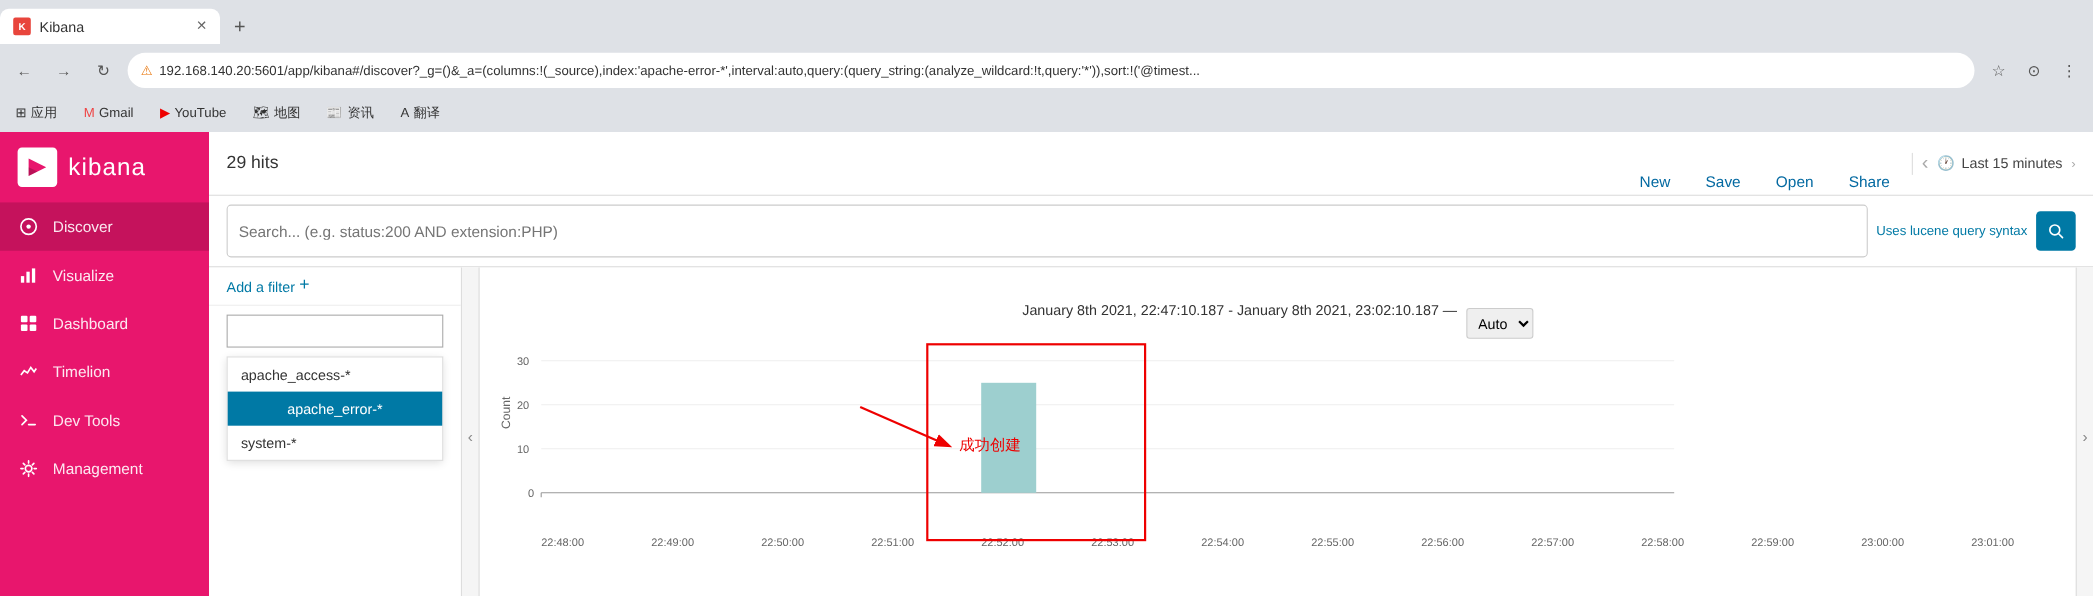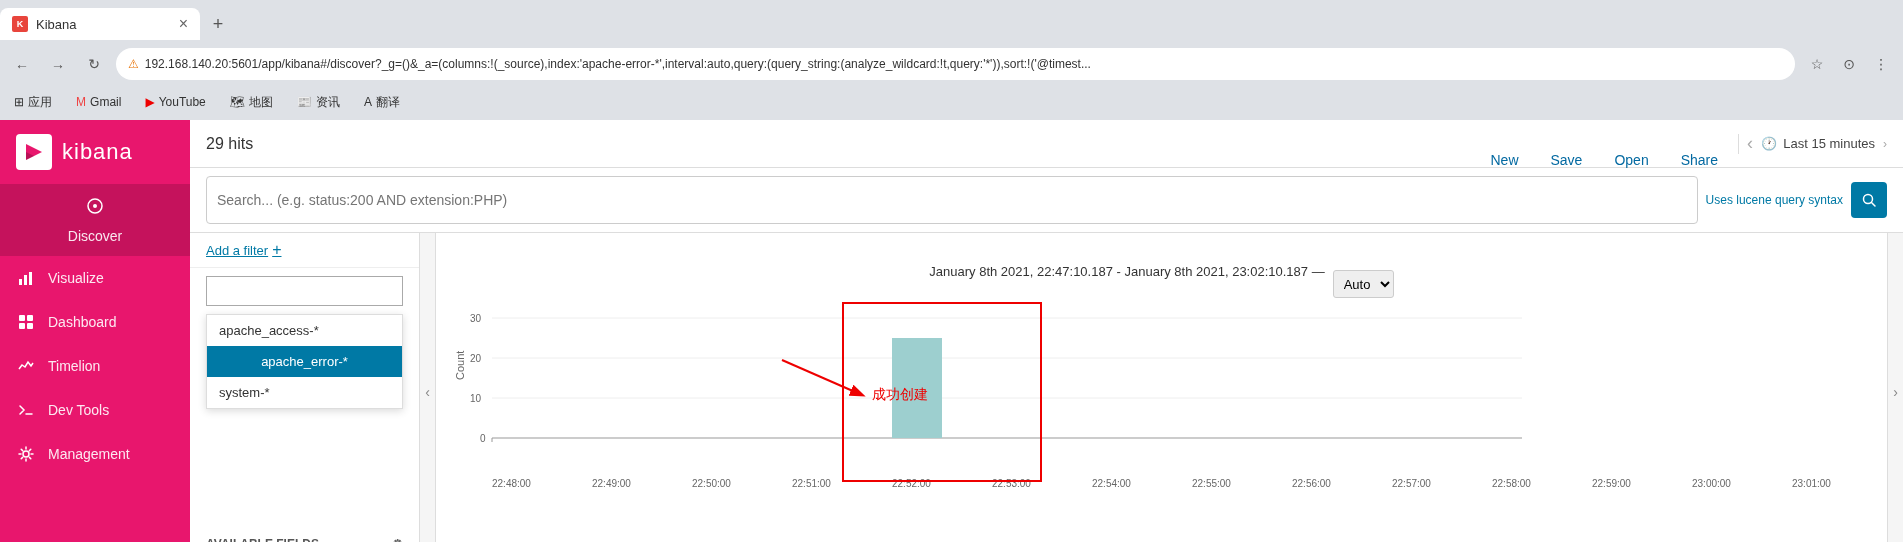--- a/index.html
+++ b/index.html
@@ -31,48 +31,48 @@
 
     
     .sidebar { width: 190px; background: #e8166d; flex-shrink: 0; display: flex; flex-direction: column; }
     .sidebar-logo { display: flex; align-items: center; gap: 10px; padding: 16px; height: 64px; }
     .kibana-k { width: 36px; height: 36px; background: white; border-radius: 4px; display: flex; align-items: center; justify-content: center; }
     .kibana-k svg { width: 24px; height: 24px; }
     .kibana-text { color: white; font-size: 22px; font-weight: 300; letter-spacing: 1px; }
 
     .sidebar-nav { flex: 1; }
     .nav-item { display: flex; align-items: center; gap: 12px; padding: 12px 16px; color: rgba(255,255,255,0.9); cursor: pointer; font-size: 14px; }
-    .nav-item.active { background: rgba(0,0,0,0.15); flex-direction: column; }
+    .nav-item.active { background: rgba(0,0,0,0.15); }
     .nav-icon { width: 20px; height: 20px; display: flex; align-items: center; justify-content: center; flex-shrink: 0; }
 
     
     .main { flex: 1; display: flex; flex-direction: column; background: white; overflow: hidden; }
 
     
-    .toolbar { display: flex; align-items: center; padding: 8px 16px; border-bottom: 1px solid #ddd; height: 48px; gap: 8px; }
+    .toolbar { display: flex; align-items: center; padding: 8px 16px; border-bottom: 1px solid #ddd; height: 58px; gap: 8px; }
     .hits-count { font-size: 16px; color: #333; font-weight: 500; flex: 1; }
     .toolbar-btn { padding: 6px 12px; border: none; background: none; cursor: pointer; color: #0369a1; font-size: 14px; margin-top: 32px; }
     .toolbar-divider { width: 1px; height: 20px; background: #ddd; }
     .time-range { display: flex; align-items: center; gap: 6px; color: #444; font-size: 13px; cursor: pointer; }
     .time-icon { color: #aaa; }
     .chevron-right { color: #aaa; font-size: 12px; }
 
     
     .search-bar { display: flex; align-items: center; padding: 8px 16px; border-bottom: 1px solid #ddd; gap: 8px; }
     .search-input-wrap { flex: 1; display: flex; align-items: center; border: 1px solid #ccc; border-radius: 4px; height: 48px; padding: 0 10px; background: white; }
     .search-input { border: none; outline: none; flex: 1; font-size: 14px; color: #aaa; }
     .lucene-link { color: #0079a5; font-size: 12px; cursor: pointer; white-space: nowrap; }
     .search-go-btn { width: 36px; height: 36px; background: #0079a5; border: none; border-radius: 4px; cursor: pointer; display: flex; align-items: center; justify-content: center; color: white; font-size: 16px; }
 
     
     .content { display: flex; flex: 1; overflow: hidden; }
 
     
     .left-panel { width: 230px; border-right: 1px solid #ddd; flex-shrink: 0; overflow: hidden; }
-    .add-filter { display: flex; align-items: center; padding: 8px 16px; color: #0079a5; font-size: 13px; cursor: pointer; border-bottom: 1px solid #eee; text-decoration: underline; }
+    .add-filter { display: flex; align-items: center; padding: 8px 16px; color: #0079a5; font-size: 13px; cursor: pointer; border-bottom: 1px solid #eee; }
     .add-filter-plus { font-size: 16px; margin-left: 4px; }
 
     
     .dropdown-overlay { position: relative; }
     .index-search-box { margin: 8px 16px; border: 1px solid #aaa; height: 30px; display: flex; align-items: center; padding: 0 8px; background: white; }
     .index-search-input { border: none; outline: none; flex: 1; font-size: 13px; }
     .dropdown-list { border: 1px solid #ddd; margin: 0 16px; background: white; box-shadow: 0 2px 8px rgba(0,0,0,0.15); }
     .dropdown-item { padding: 8px 12px; cursor: pointer; font-size: 13px; color: #333; }
     .dropdown-item.selected { background: #0079a5; color: white; text-align: center; }
 

